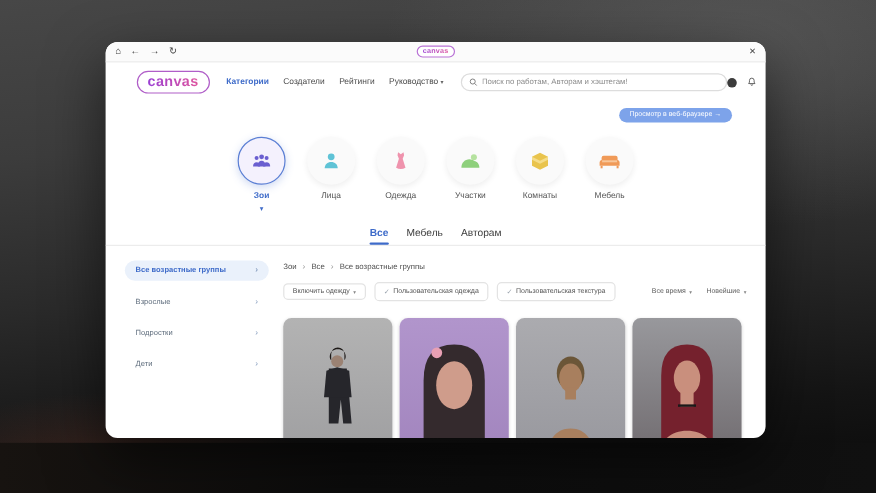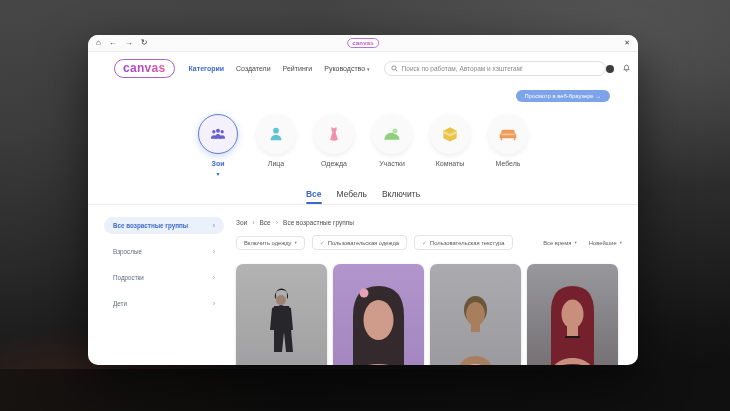--- a/index.html
+++ b/index.html
@@ -203,21 +203,21 @@
       </svg>
         </div>
       <div class="cat-label">Мебель</div>
       <div class="cat-chev"></div>
     </div>
   </div>
 
   <div class="tabs">
     <span class="tab active">Все</span>
     <span class="tab">Мебель</span>
-    <span class="tab">Включить</span>
+    <span class="tab">Авторам</span>
   </div>
   <div class="tabs-divider"></div>
 
   <div class="content">
     <div class="sidebar">
       <div class="side-item active">
         <span>Все возрастные группы</span>
         <span class="side-chev">›</span>
       </div>
       <div class="side-item">

